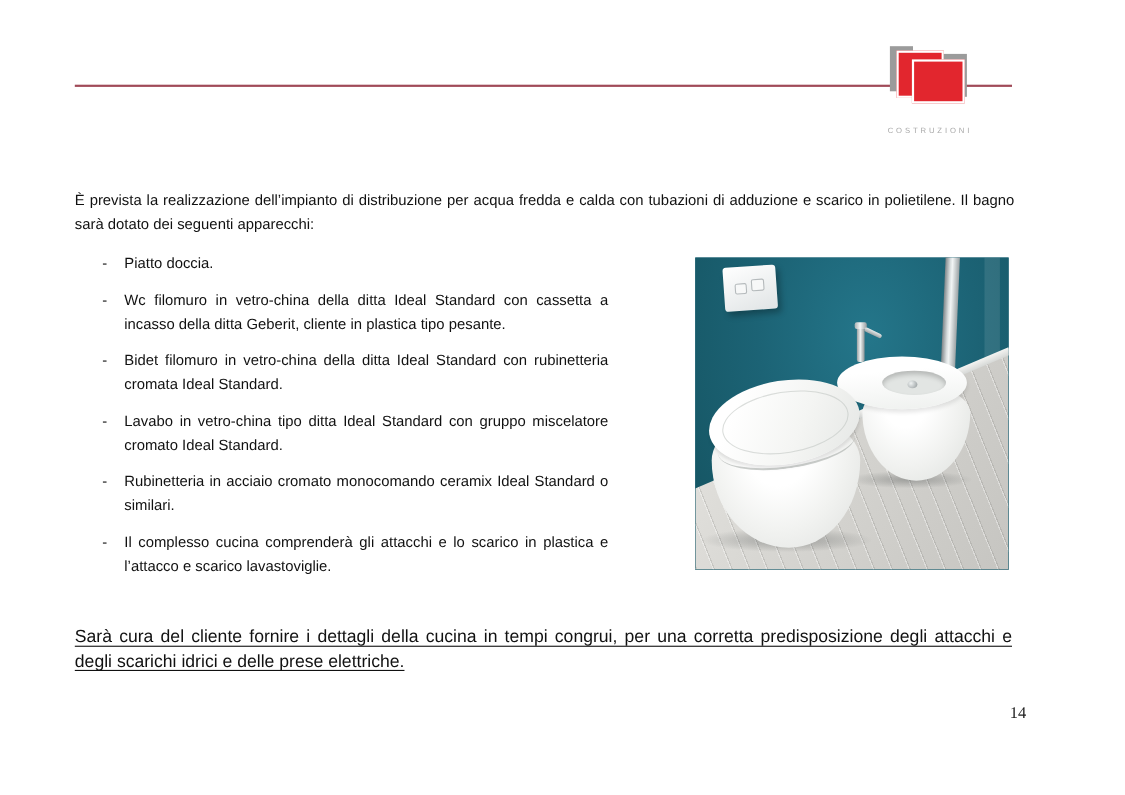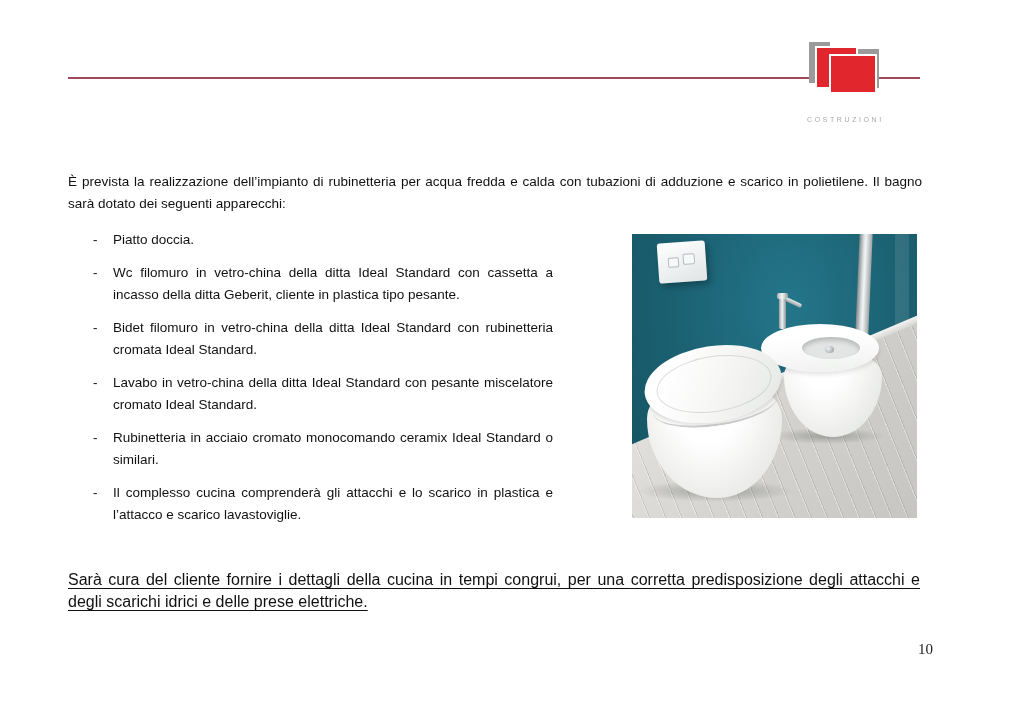--- a/index.html
+++ b/index.html
@@ -136,42 +136,42 @@
 
   <div class="logo">
     <div class="sq sq-g1"></div>
     <div class="sq sq-r1"></div>
     <div class="sq sq-g2"></div>
     <div class="sq sq-r2"></div>
     <div class="logo-sub">COSTRUZIONI</div>
   </div>
 
 
-  <p class="intro">È prevista la realizzazione dell’impianto di rubinetteria per acqua fredda e calda con tubazioni di adduzione e scarico in polietilene. Il bagno sarà dotato dei seguenti apparecchi:</p>
+  <p class="intro">È prevista la realizzazione dell’impianto di distribuzione per acqua fredda e calda con tubazioni di adduzione e scarico in polietilene. Il bagno sarà dotato dei seguenti apparecchi:</p>
 
   <div class="list">
 
       <div class="list-item">
         <span class="dash">-</span>
         <span class="item-text">Piatto doccia.</span>
       </div>
 
       <div class="list-item">
         <span class="dash">-</span>
         <span class="item-text">Wc filomuro in vetro-china della ditta Ideal Standard con cassetta a incasso della ditta Geberit, cliente in plastica tipo pesante.</span>
       </div>
 
       <div class="list-item">
         <span class="dash">-</span>
         <span class="item-text">Bidet filomuro in vetro-china della ditta Ideal Standard con rubinetteria cromata Ideal Standard.</span>
       </div>
 
       <div class="list-item">
         <span class="dash">-</span>
-        <span class="item-text">Lavabo in vetro-china della ditta Ideal Standard con pesante miscelatore cromato Ideal Standard.</span>
+        <span class="item-text">Lavabo in vetro-china tipo ditta Ideal Standard con gruppo miscelatore cromato Ideal Standard.</span>
       </div>
 
       <div class="list-item">
         <span class="dash">-</span>
         <span class="item-text">Rubinetteria in acciaio cromato monocomando ceramix Ideal Standard o similari.</span>
       </div>
 
       <div class="list-item">
         <span class="dash">-</span>
         <span class="item-text">Il complesso cucina comprenderà gli attacchi e lo scarico in plastica e l’attacco e scarico lavastoviglie.</span>
@@ -198,15 +198,15 @@
     <div class="faucet-lever"></div>
     <div class="toilet-shadow"></div>
     <div class="toilet-body"></div>
     <div class="toilet-seat"></div>
     <div class="seat-edge"></div>
     <div class="seat-seam"></div>
   </div>
 
   <p class="footer-note">Sarà cura del cliente fornire i dettagli della cucina in tempi congrui, per una corretta predisposizione degli attacchi e degli scarichi idrici e delle prese elettriche.</p>
 
-  <div class="page-number">10</div>
+  <div class="page-number">14</div>
 
 </div>
 
 </body></html>

